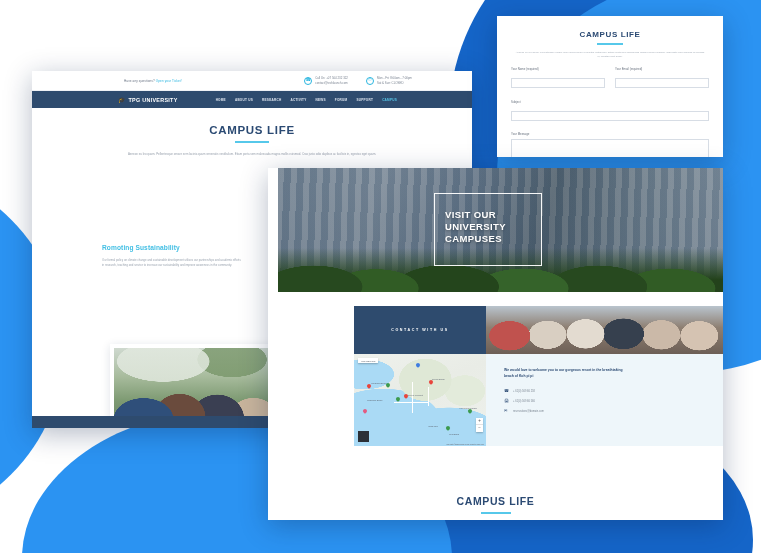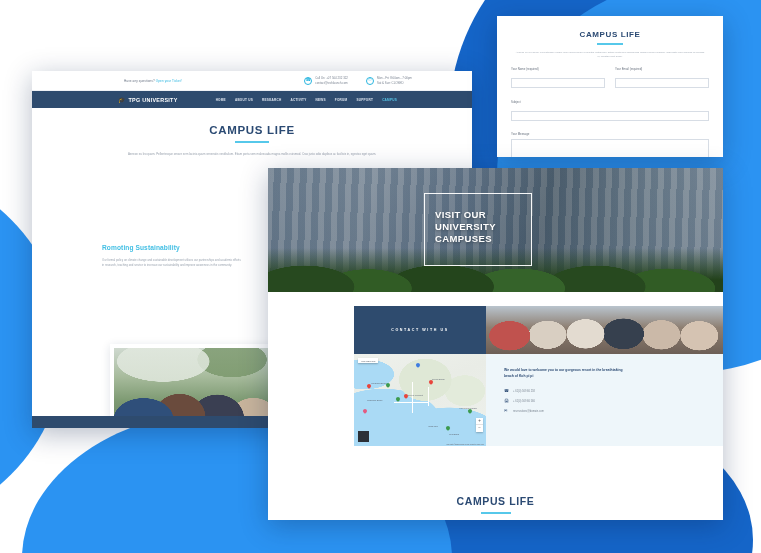--- a/index.html
+++ b/index.html
@@ -147,20 +147,21 @@
   .f-textarea { width: 100%; height: 30px; border: 1px solid #d7dde5; background: #fff; }
 
   
   .w-campus { left: 268px; top: 168px; width: 455px; height: 352px; }
 
   .hero {
     height: 124px; position: relative; overflow: hidden;
     background:
       linear-gradient(180deg, rgba(40,60,80,.18), rgba(30,50,70,.30)),
       linear-gradient(100deg,#7e8d9c 0%,#8c99a6 22%,#6f7f90 42%,#55646f 60%,#7b8a95 80%,#94a1ad 100%);
+    margin-left: 10px;
   }
   .hero-glass {
     position: absolute; inset: 0;
     background: repeating-linear-gradient(92deg,
       rgba(255,255,255,.13) 0 6px, rgba(60,90,120,.16) 6px 13px);
   }
   .hero-foliage {
     position: absolute; left: 0; right: 0; bottom: 0; height: 44px;
     background:
       radial-gradient(ellipse 16% 70% at 8% 88%, #27491f 0 68%, transparent 69%),

